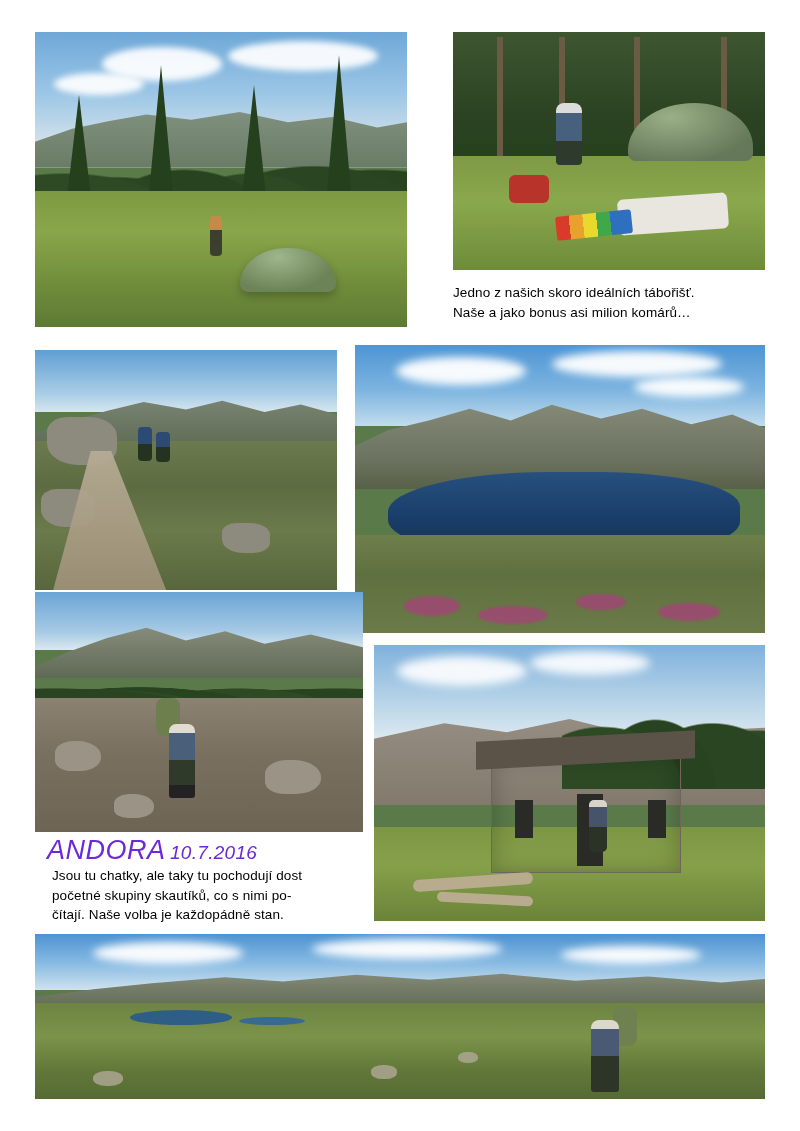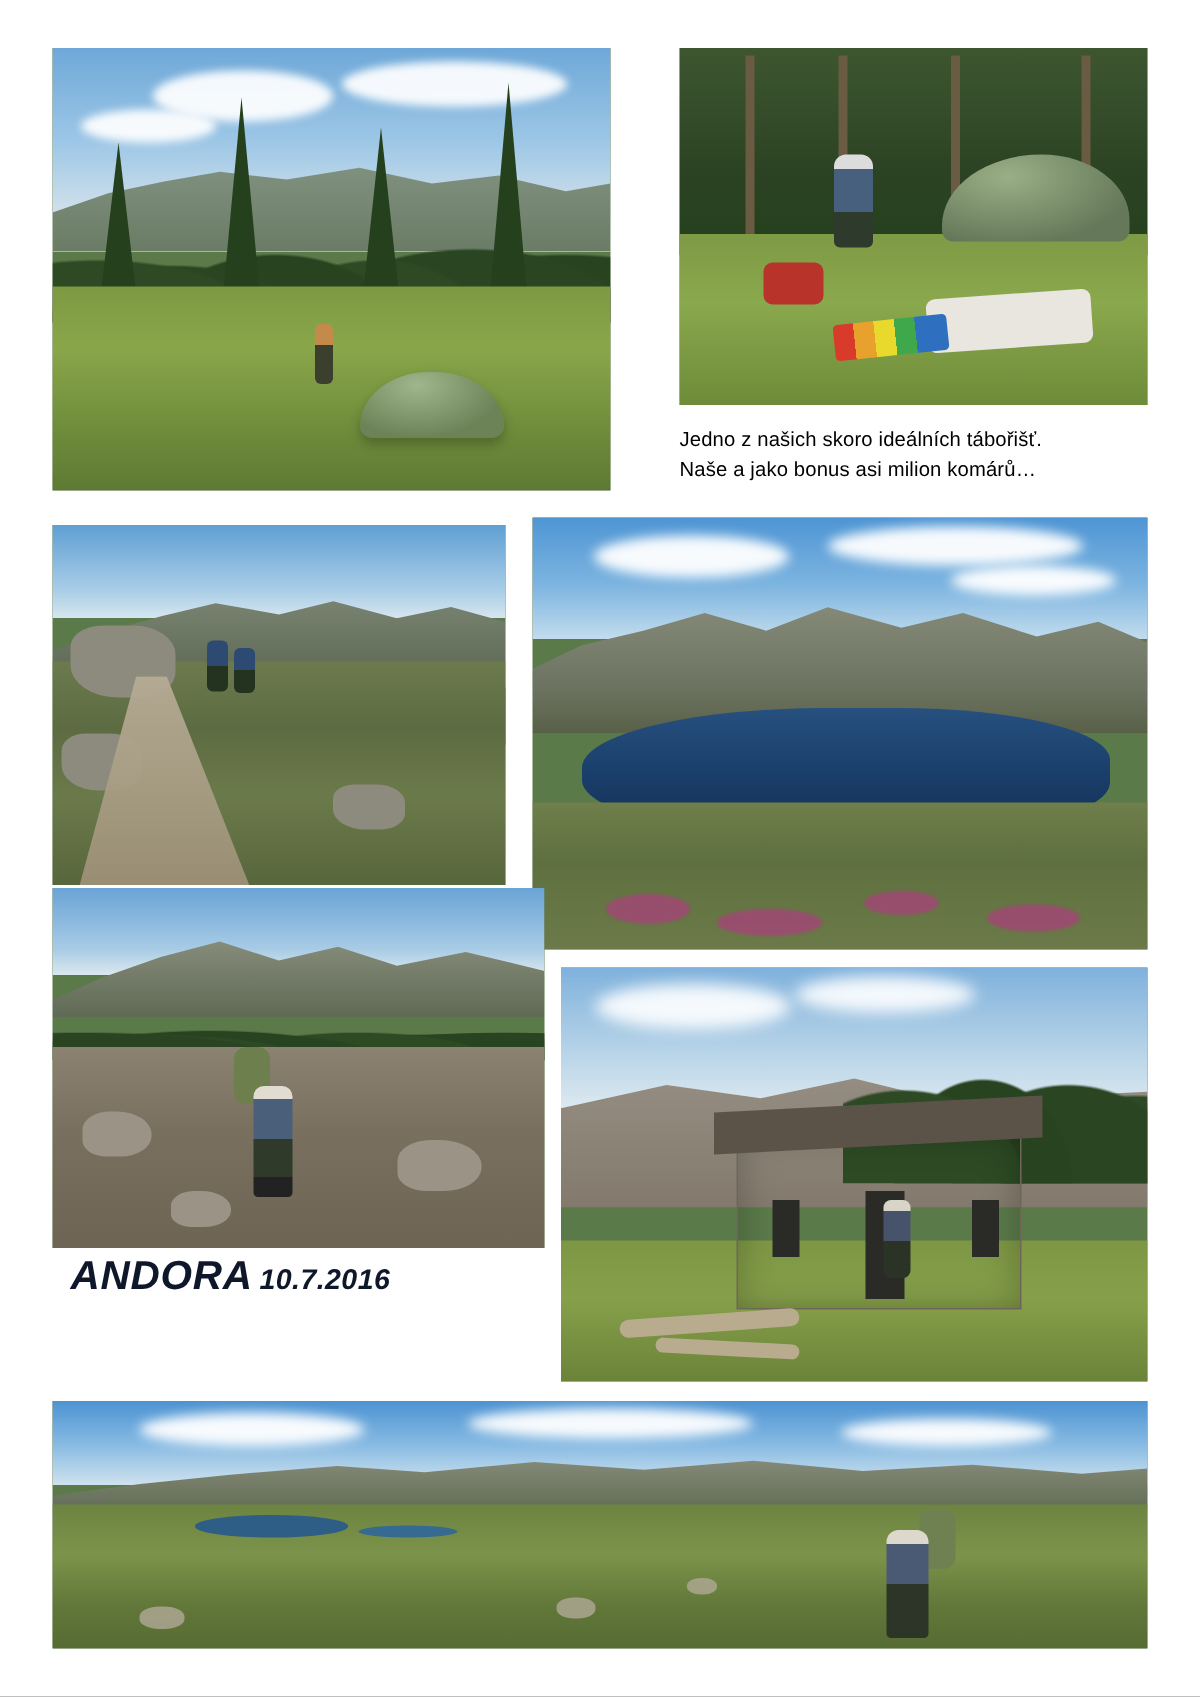--- a/index.html
+++ b/index.html
@@ -34,22 +34,22 @@
   .caption {
     position: absolute;
     color: #000000;
     font-size: 13.5px;
     line-height: 1.45;
     white-space: pre-line;
     letter-spacing: 0.1px;
   }
   .title {
     position: absolute;
-    color: #0f172a;
-    font-weight: bold;
+    color: #6d28d9;
+    font-weight: normal;
     font-style: italic;
     font-family: "Liberation Sans", sans-serif;
   }
   .title .big {
     font-size: 27px;
     letter-spacing: 0.5px;
   }
   .title .date {
     font-size: 19px;
     letter-spacing: 0.3px;
@@ -538,20 +538,23 @@
     <div class="person"></div>
     <div class="log" style="left:10%; bottom:12%; width:120px; height:12px; transform:rotate(-4deg);"></div>
     <div class="log" style="left:16%; bottom:6%; width:96px; height:10px; transform:rotate(3deg);"></div>
   </div>
 
   <div class="title" style="left:47px; top:835px;">
     <span class="big">ANDORA</span>
     <span class="date">10.7.2016</span>
   </div>
 
+  <div class="caption" style="left:52px; top:866px; width:310px;">Jsou tu chatky, ale taky tu pochodují dost
+početné skupiny skautíků, co s nimi po-
+čítají. Naše volba je každopádně stan.</div>
 
   <div class="photo" id="photo-valley" style="left:35px; top:934px; width:730px; height:165px;">
     <div class="sky"></div>
     <div class="cloud" style="left:8%; top:5%; width:150px; height:22px;"></div>
     <div class="cloud" style="left:38%; top:3%; width:190px; height:20px;"></div>
     <div class="cloud" style="left:72%; top:7%; width:140px; height:18px;"></div>
     <div class="range"></div>
     <div class="ground"></div>
     <div class="tarn"></div>
     <div class="tarn2"></div>

